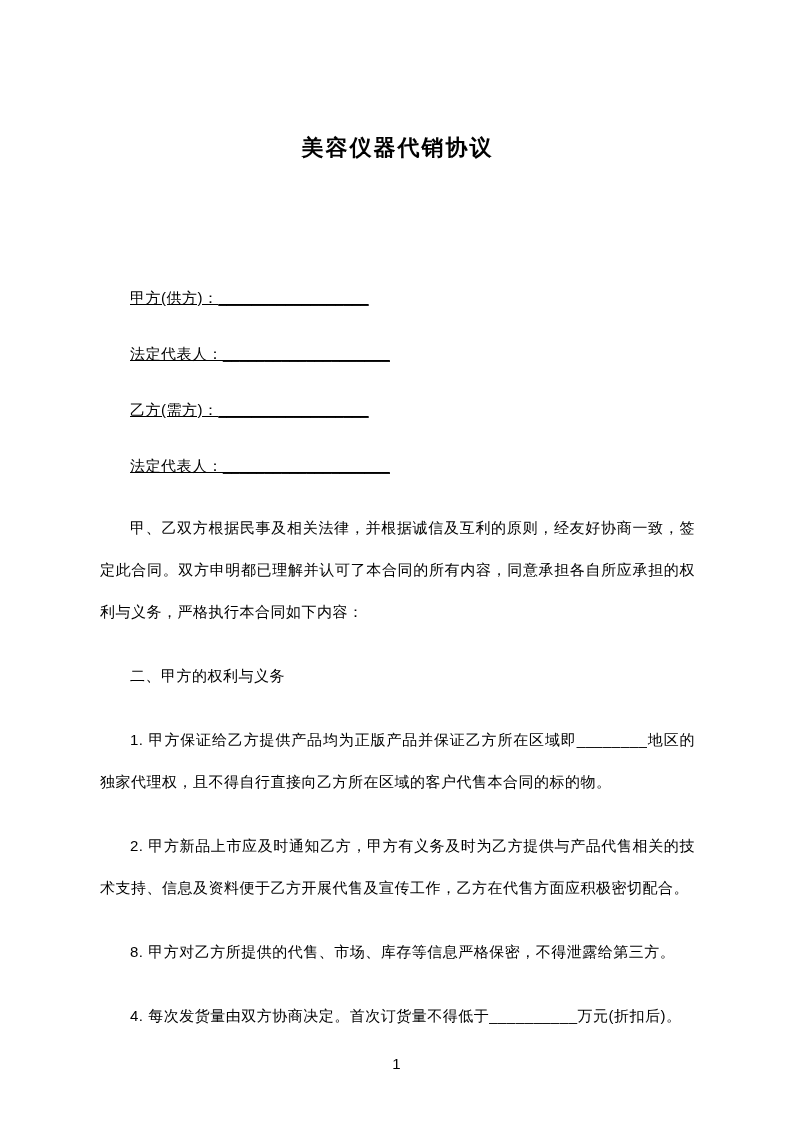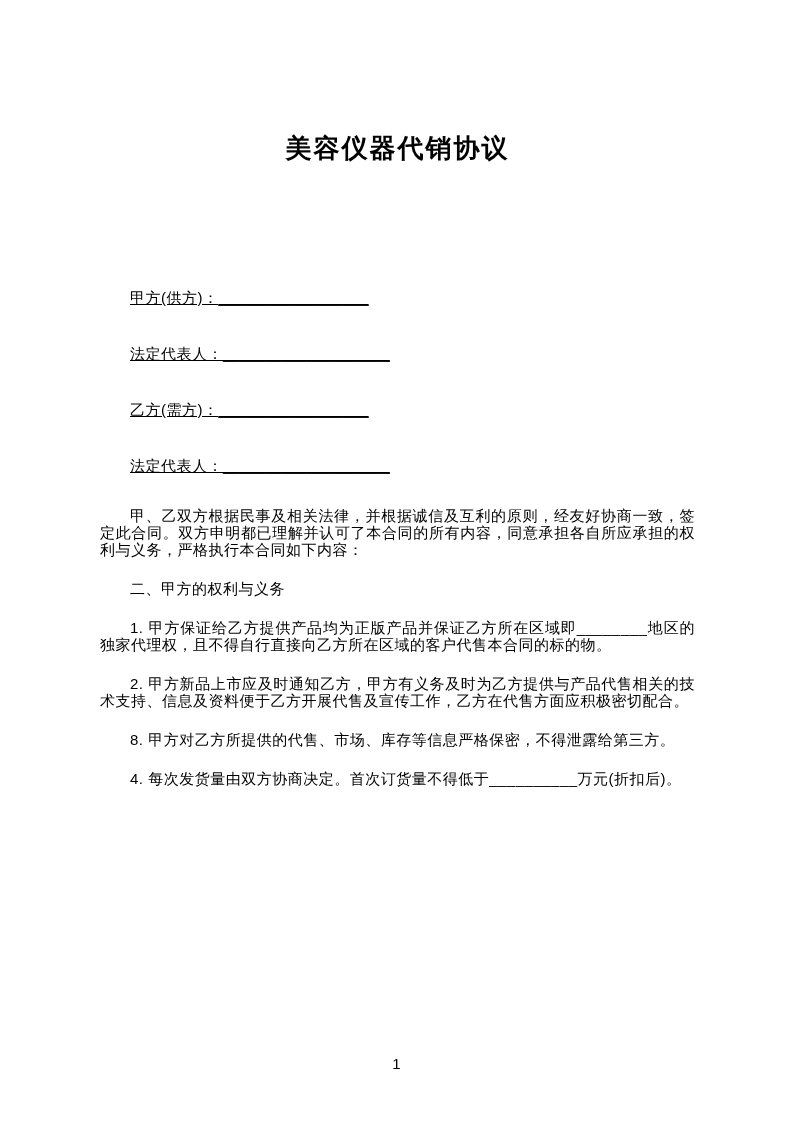--- a/index.html
+++ b/index.html
@@ -15,39 +15,39 @@
     color: #000000;
     font-family: "Liberation Sans", "DejaVu Sans", sans-serif;
     font-size: 15px;
     box-sizing: border-box;
     padding: 135px 98px 0 100px;
     overflow: hidden;
   }
   .doc-title {
     margin: 0 0 122px 0;
     text-align: center;
-    font-size: 26px;
+    font-size: 22px;
     font-weight: bold;
     letter-spacing: 2px;
     line-height: 26px;
   }
   .field-line {
     margin: 0 0 26px 0;
     line-height: 30px;
     text-indent: 2em;
     letter-spacing: 0.5px;
     white-space: nowrap;
     text-decoration: underline;
   }
   .field-blank {
     letter-spacing: 0;
   }
   .para {
     margin: 0 0 22px 0;
-    line-height: 17px;
+    line-height: 42px;
     text-indent: 2em;
     text-align: justify;
     letter-spacing: 0.5px;
   }
   .page-number {
     position: absolute;
     left: 0;
     right: 0;
     bottom: 48px;
     text-align: center;

